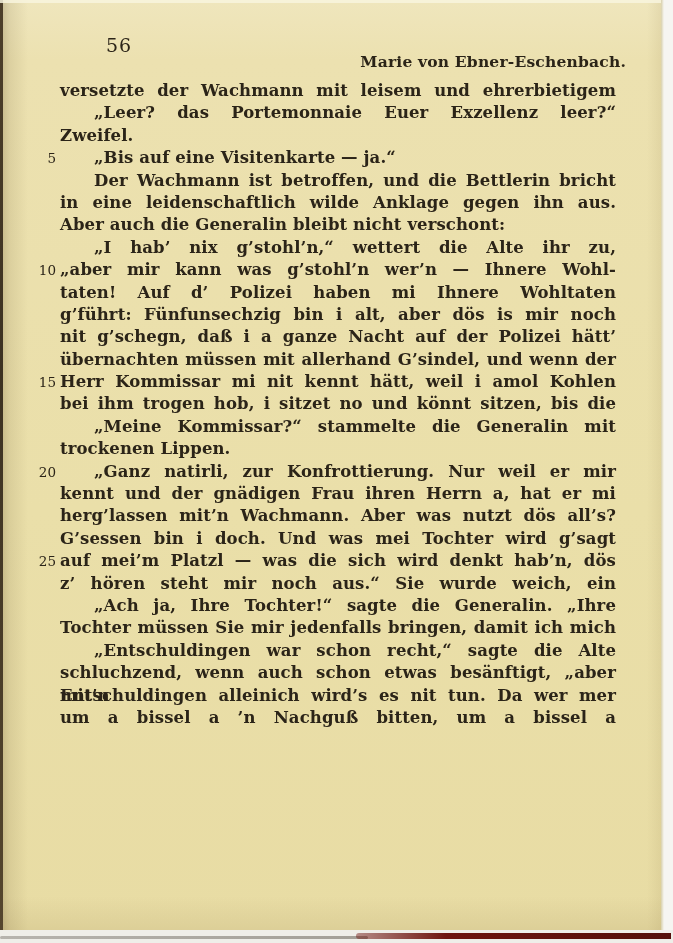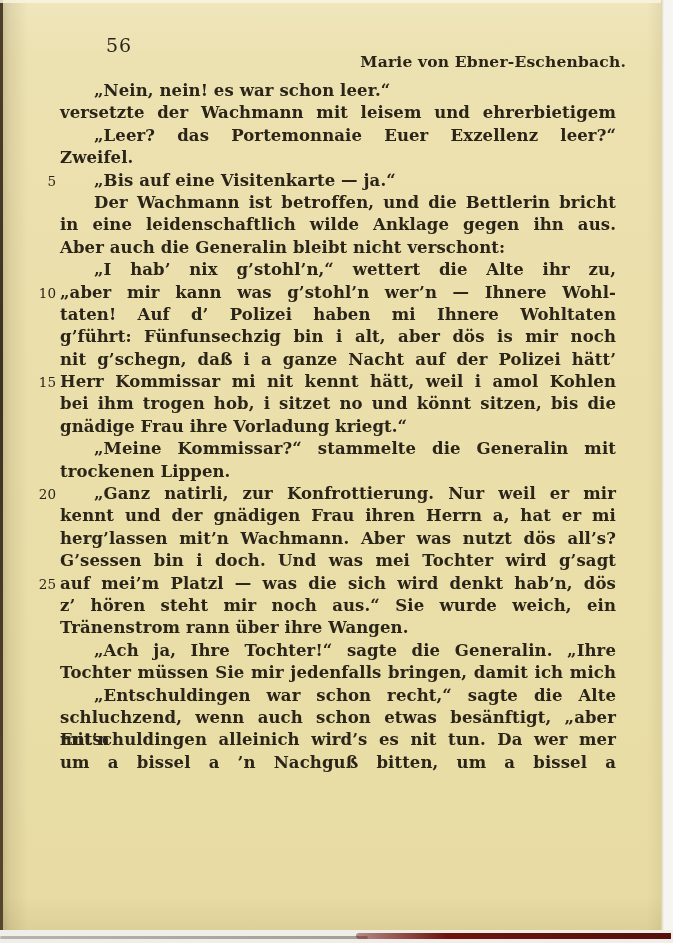--- a/index.html
+++ b/index.html
@@ -86,24 +86,20 @@
   <div class="page">
     <div class="edge-left"></div>
     <div class="edge-top"></div>
 
     <span class="pagenum">56</span>
     <div class="runtitle-box">
       <span class="runtitle">Marie von Ebner-Eschenbach.</span>
     </div>
 
     <div class="text-block" id="text-block">
-        <div class="line nj ind">
-    <span class="lnum"></span>
-    <span class="ltext">„Nein, nein! es war schon leer.“</span>
-  </div>
         <div class="line j">
     <span class="lnum"></span>
     <span class="ltext">versetzte der Wachmann mit leisem und ehrerbietigem</span>
   </div>
         <div class="line j ind">
     <span class="lnum"></span>
     <span class="ltext">„Leer? das Portemonnaie Euer Exzellenz leer?“</span>
   </div>
         <div class="line nj">
     <span class="lnum"></span>
@@ -139,31 +135,31 @@
   </div>
         <div class="line j">
     <span class="lnum"></span>
     <span class="ltext">g’führt: Fünfunsechzig bin i alt, aber dös is mir noch</span>
   </div>
         <div class="line j">
     <span class="lnum"></span>
     <span class="ltext">nit g’schegn, daß i a ganze Nacht auf der Polizei hätt’</span>
   </div>
         <div class="line j">
+    <span class="lnum"></span>
+    <span class="ltext">übernachten müssen mit allerhand G’sindel, und wenn der</span>
+  </div>
+        <div class="line j">
     <span class="lnum">15</span>
     <span class="ltext">Herr Kommissar mi nit kennt hätt, weil i amol Kohlen</span>
   </div>
         <div class="line j">
     <span class="lnum"></span>
     <span class="ltext">bei ihm trogen hob, i sitzet no und könnt sitzen, bis die</span>
   </div>
-        <div class="line nj">
-    <span class="lnum"></span>
-    <span class="ltext">gnädige Frau ihre Vorladung kriegt.“</span>
-  </div>
         <div class="line j ind">
     <span class="lnum"></span>
     <span class="ltext">„Meine Kommissar?“ stammelte die Generalin mit</span>
   </div>
         <div class="line nj">
     <span class="lnum"></span>
     <span class="ltext">trockenen Lippen.</span>
   </div>
         <div class="line j ind">
     <span class="lnum">20</span>
@@ -181,24 +177,20 @@
     <span class="lnum"></span>
     <span class="ltext">G’sessen bin i doch. Und was mei Tochter wird g’sagt</span>
   </div>
         <div class="line j">
     <span class="lnum">25</span>
     <span class="ltext">auf mei’m Platzl — was die sich wird denkt hab’n, dös</span>
   </div>
         <div class="line j">
     <span class="lnum"></span>
     <span class="ltext">z’ hören steht mir noch aus.“ Sie wurde weich, ein</span>
-  </div>
-        <div class="line nj">
-    <span class="lnum"></span>
-    <span class="ltext">Tränenstrom rann über ihre Wangen.</span>
   </div>
         <div class="line j ind">
     <span class="lnum"></span>
     <span class="ltext">„Ach ja, Ihre Tochter!“ sagte die Generalin. „Ihre</span>
   </div>
         <div class="line j">
     <span class="lnum"></span>
     <span class="ltext">Tochter müssen Sie mir jedenfalls bringen, damit ich mich</span>
   </div>
         <div class="line j ind">

